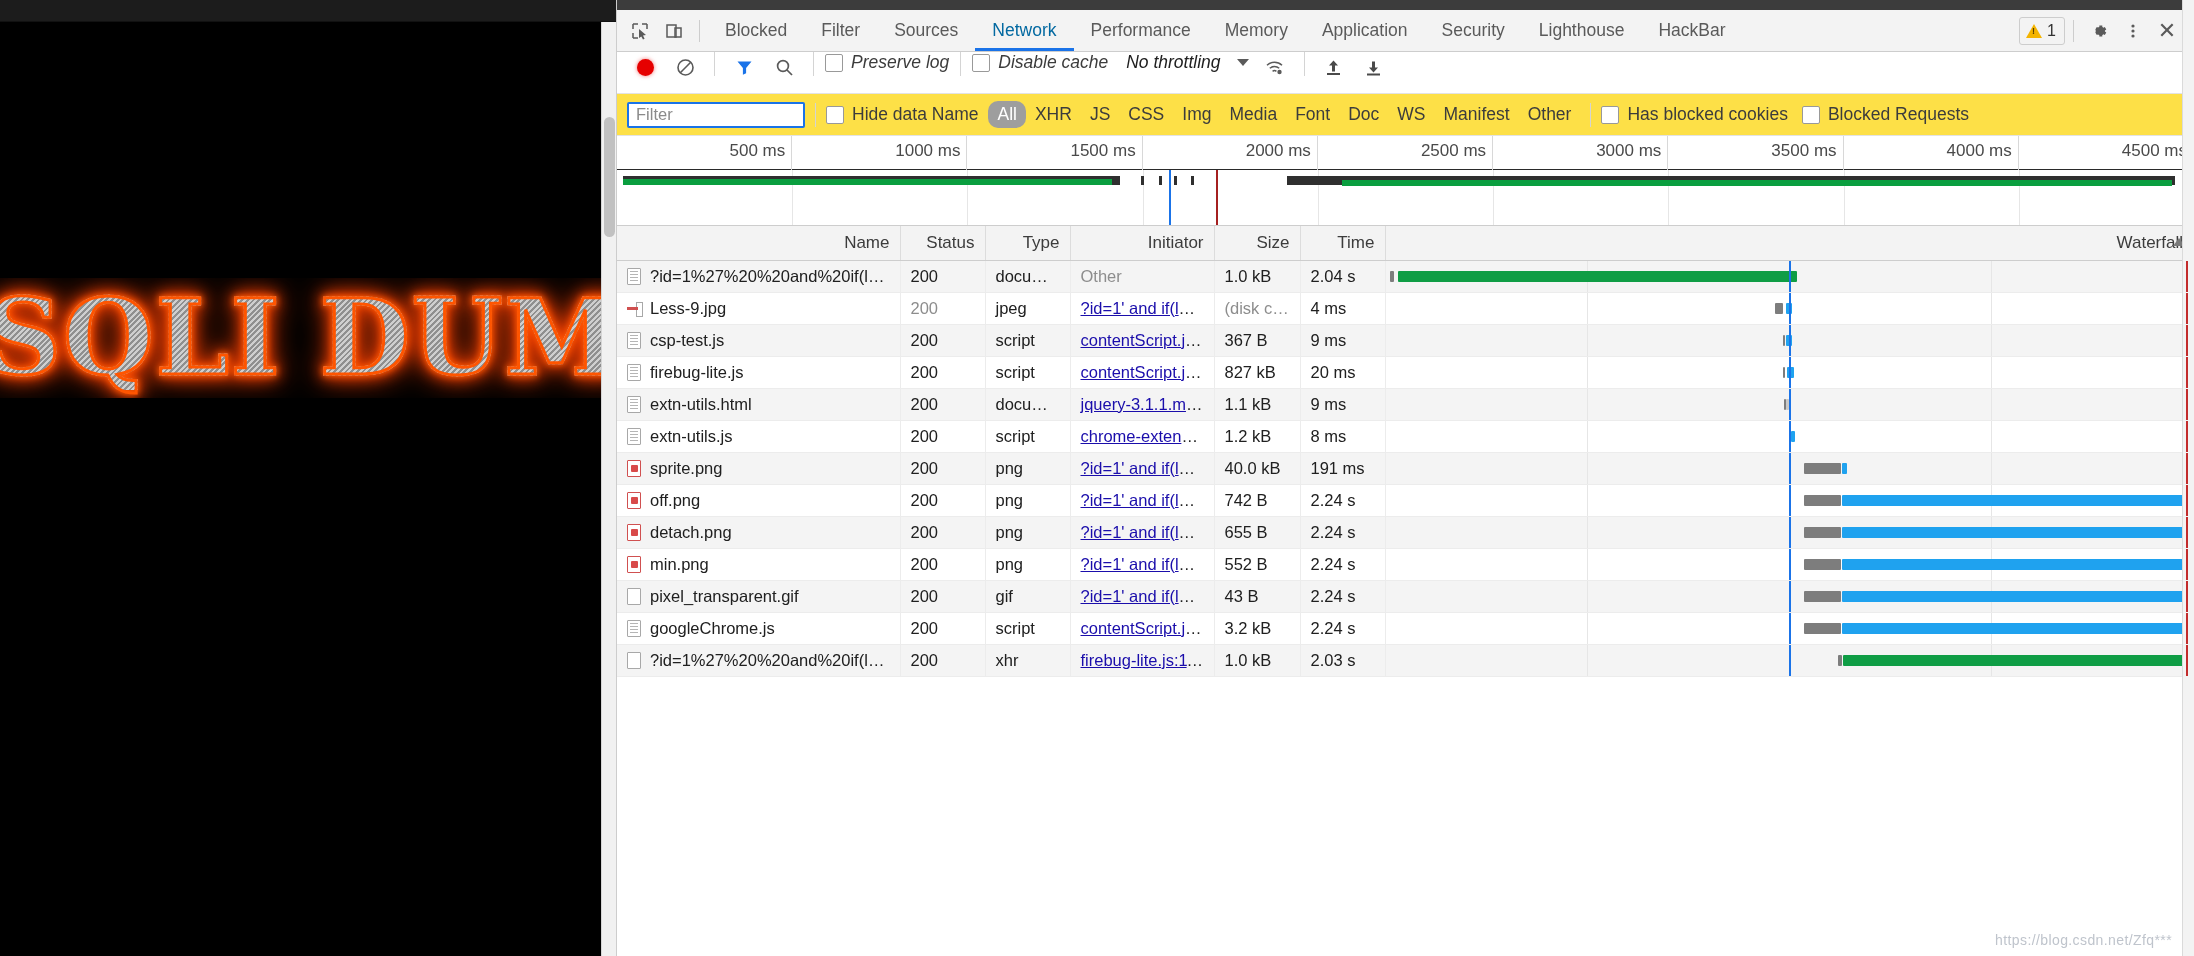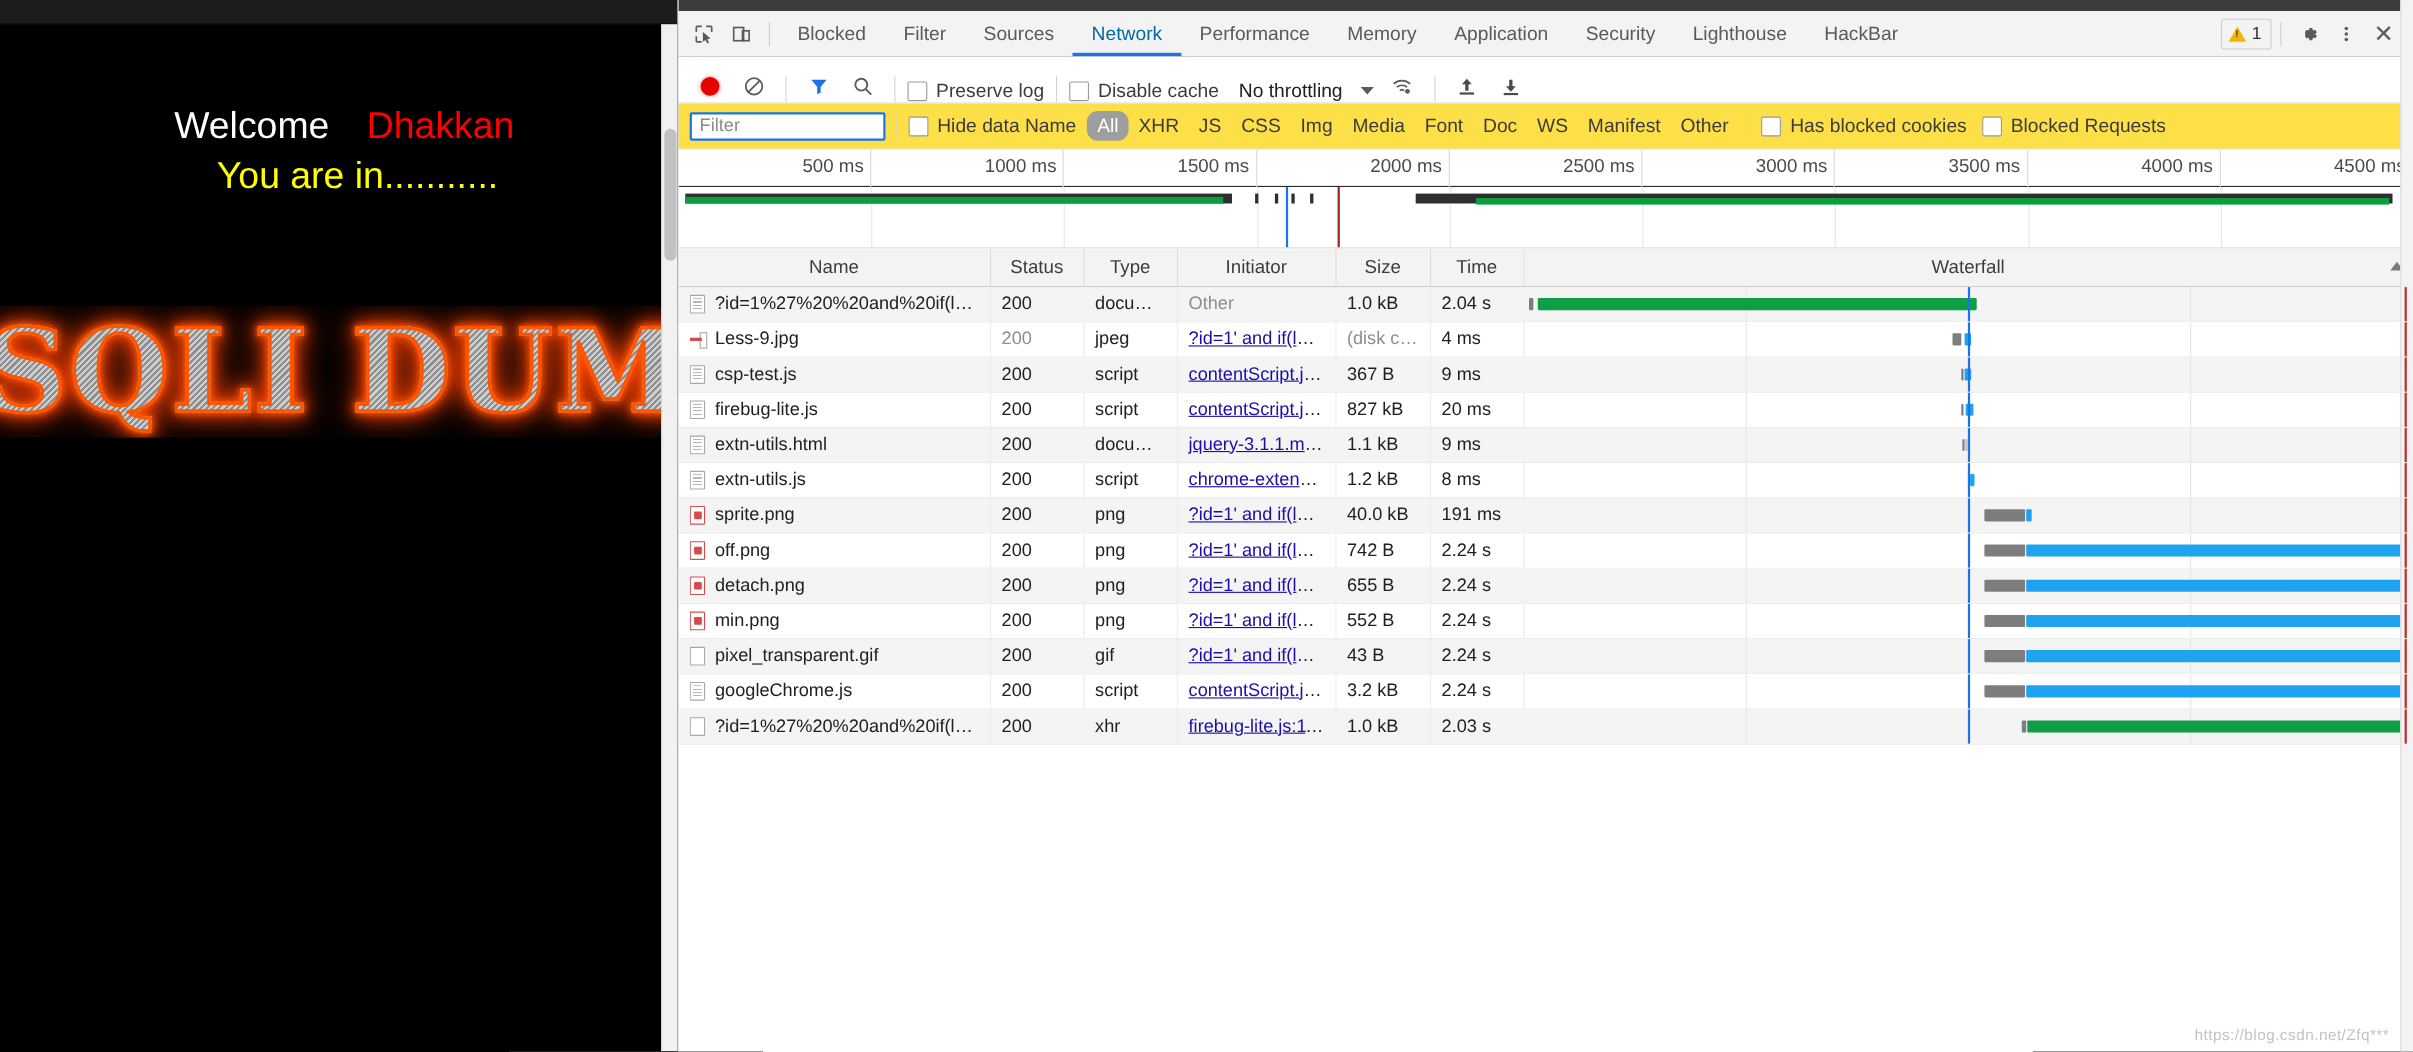--- a/index.html
+++ b/index.html
@@ -108,24 +108,25 @@
     position: relative;
   }
   .warn-tri::after {
     content: "!"; position: absolute; left: -2px; top: 2px;
     font-size: 9px; font-weight: bold; color: #5a4000;
   }
 
   
   .net-toolbar {
     height: 42px; min-height: 42px;
-    display: flex; align-items: flex-end;
+    display: flex; align-items: flex-start;
     padding: 0 10px; gap: 4px;
     border-bottom: 1px solid #e3e3e3;
     background: #fff;
+    font-style: italic;
   }
   .rec-dot {
     width: 17px; height: 17px; border-radius: 50%;
     background: #e60000; box-shadow: 0 0 4px rgba(230,0,0,.55);
   }
   .tb-btn {
     width: 36px; height: 30px; display: flex; align-items: center;
     justify-content: center; cursor: pointer; border-radius: 2px; color: #5a5a5a;
   }
   .tb-sep { width: 1px; height: 24px; background: #d4d4d4; margin: 0 7px; }
@@ -204,21 +205,21 @@
   .ov-marker.red  { background: #a52020; }
   .ov-blip { position: absolute; width: 4px; height: 9px; background: #2f2f2f; }
 
   
   .table-wrap { flex: 1 1 auto; overflow: hidden; position: relative; background: #fff; }
   .net-table { width: 100%; border-collapse: collapse; table-layout: fixed; }
   .net-table th {
     background: #f3f3f3; border-bottom: 1px solid #cdcdcd;
     border-right: 1px solid #dcdcdc;
     font-size: 17px; font-weight: normal; color: #3c3c3c;
-    text-align: center; padding: 6px 10px; height: 34px;
+    text-align: right; padding: 6px 10px; height: 34px;
     white-space: nowrap; cursor: pointer;
   }
   .net-table td {
     border-bottom: 1px solid #ececec;
     border-right: 1px solid #ececec;
     font-size: 16.5px; color: #202020;
     padding: 0 10px; height: 31px; white-space: nowrap;
     overflow: hidden; text-overflow: ellipsis;
   }
   tr.odd td { background: #f4f4f4; }
@@ -290,26 +291,20 @@
   .closebtn-x { font-size: 22px; color: #5a5a5a; line-height: 1; }
 </style>
 </head>
 <body>
 
 <div class="screen">
 
   <div class="page-pane">
     <div class="page-topstrip"></div>
 
-    <div class="welcome-block">
-      <div class="welcome-line1">
-        <span class="w-white">Welcome</span><span class="w-red">Dhakkan</span>
-      </div>
-      <div class="welcome-line2">You are in...........</div>
-    </div>
 
     <div class="sqli-logo">
       <span class="sqli-logo-text">SQLI DUM</span>
     </div>
 
     <div class="page-scrollbar-v">
       <div class="thumb"></div>
     </div>
   </div>
 

